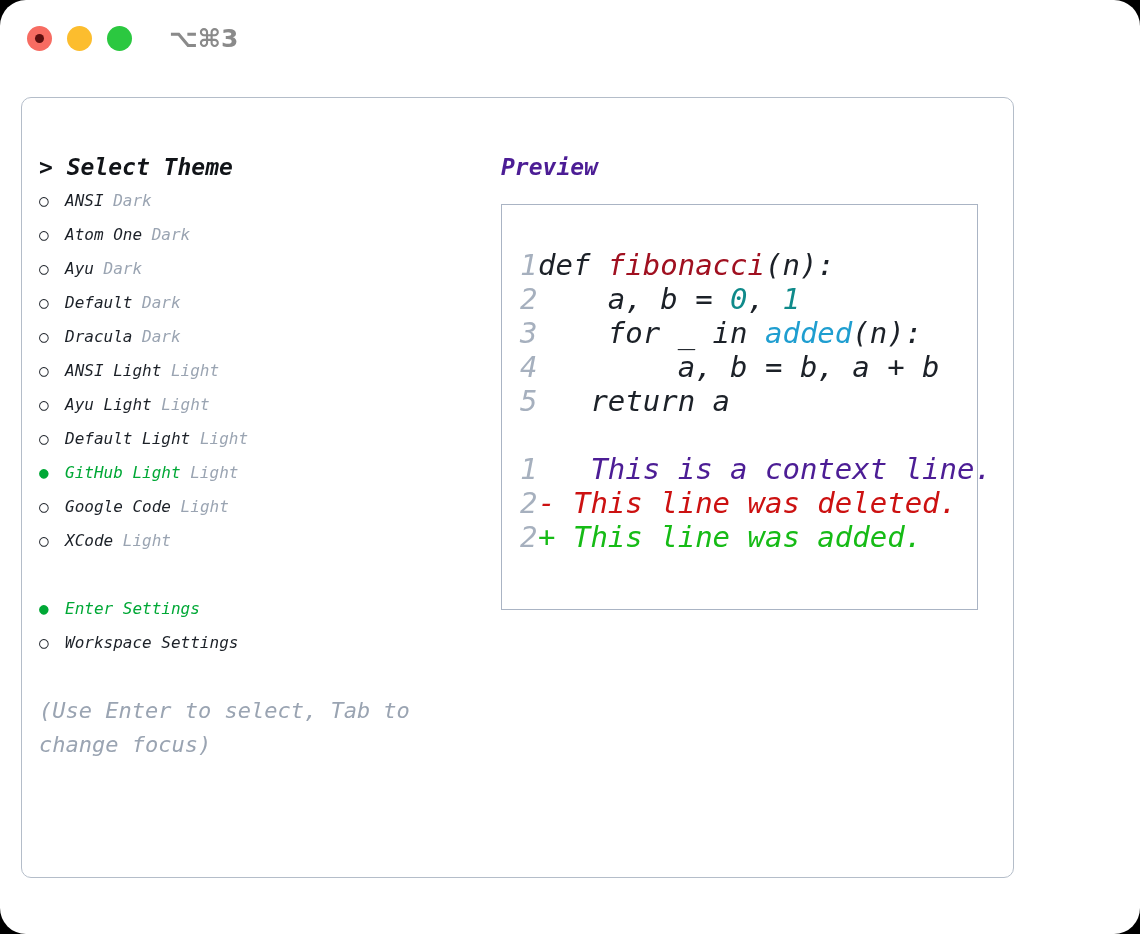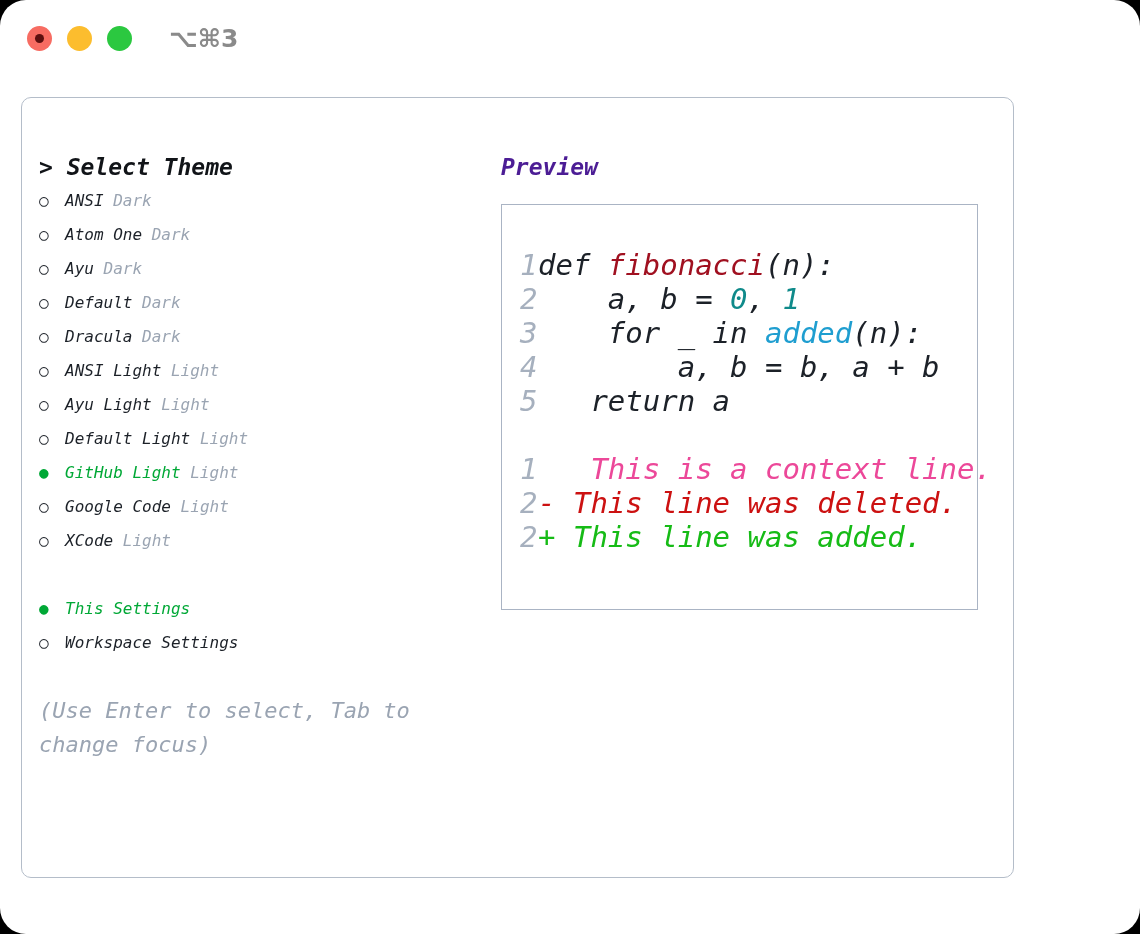--- a/index.html
+++ b/index.html
@@ -93,21 +93,21 @@
     font-size: 29px; white-space: pre;
   }
   .lineno {
     display: inline-block; width: 36px; text-align: left;
     color: #a6b0be; padding-left: 18px;
   }
   .code-txt { color: #1c2128; }
   .tok-fn { color: #a01020; }
   .tok-num { color: #0f8a8a; }
   .tok-builtin { color: #1f9ed0; }
-  .diff-ctx { color: #ec4899; }
+  .diff-ctx { color: #4c1d95; }
   .diff-del { color: #cc1111; }
   .diff-add { color: #16bb16; }
   .code-blank { height: 34px; }
 </style>
 </head>
 <body>
 
 <div id="window">
 
   <div id="titlebar">
@@ -129,21 +129,21 @@
           <div class="opt-row"><span class="bullet">○</span><span class="opt-label">Dracula</span> <span class="opt-tag">Dark</span></div>
           <div class="opt-row"><span class="bullet">○</span><span class="opt-label">ANSI Light</span> <span class="opt-tag">Light</span></div>
           <div class="opt-row"><span class="bullet">○</span><span class="opt-label">Ayu Light</span> <span class="opt-tag">Light</span></div>
           <div class="opt-row"><span class="bullet">○</span><span class="opt-label">Default Light</span> <span class="opt-tag">Light</span></div>
           <div class="opt-row selected"><span class="bullet">●</span><span class="opt-label">GitHub Light</span> <span class="opt-tag">Light</span></div>
           <div class="opt-row"><span class="bullet">○</span><span class="opt-label">Google Code</span> <span class="opt-tag">Light</span></div>
           <div class="opt-row"><span class="bullet">○</span><span class="opt-label">XCode</span> <span class="opt-tag">Light</span></div>
         </div>
       <div id="spacer-apply"></div>
       <div id="apply-items">
-          <div class="opt-row selected"><span class="bullet">●</span><span class="opt-label">This Settings</span></div>
+          <div class="opt-row selected"><span class="bullet">●</span><span class="opt-label">Enter Settings</span></div>
           <div class="opt-row"><span class="bullet">○</span><span class="opt-label">Workspace Settings</span></div>
         </div>
       <div id="spacer-hint"></div>
       <div id="hint">(Use Enter to select, Tab to change focus)</div>
     </div>
 
     <div id="right-col">
       <div id="preview-title">Preview</div>
       <div id="preview-box">
         <div id="code-area">

